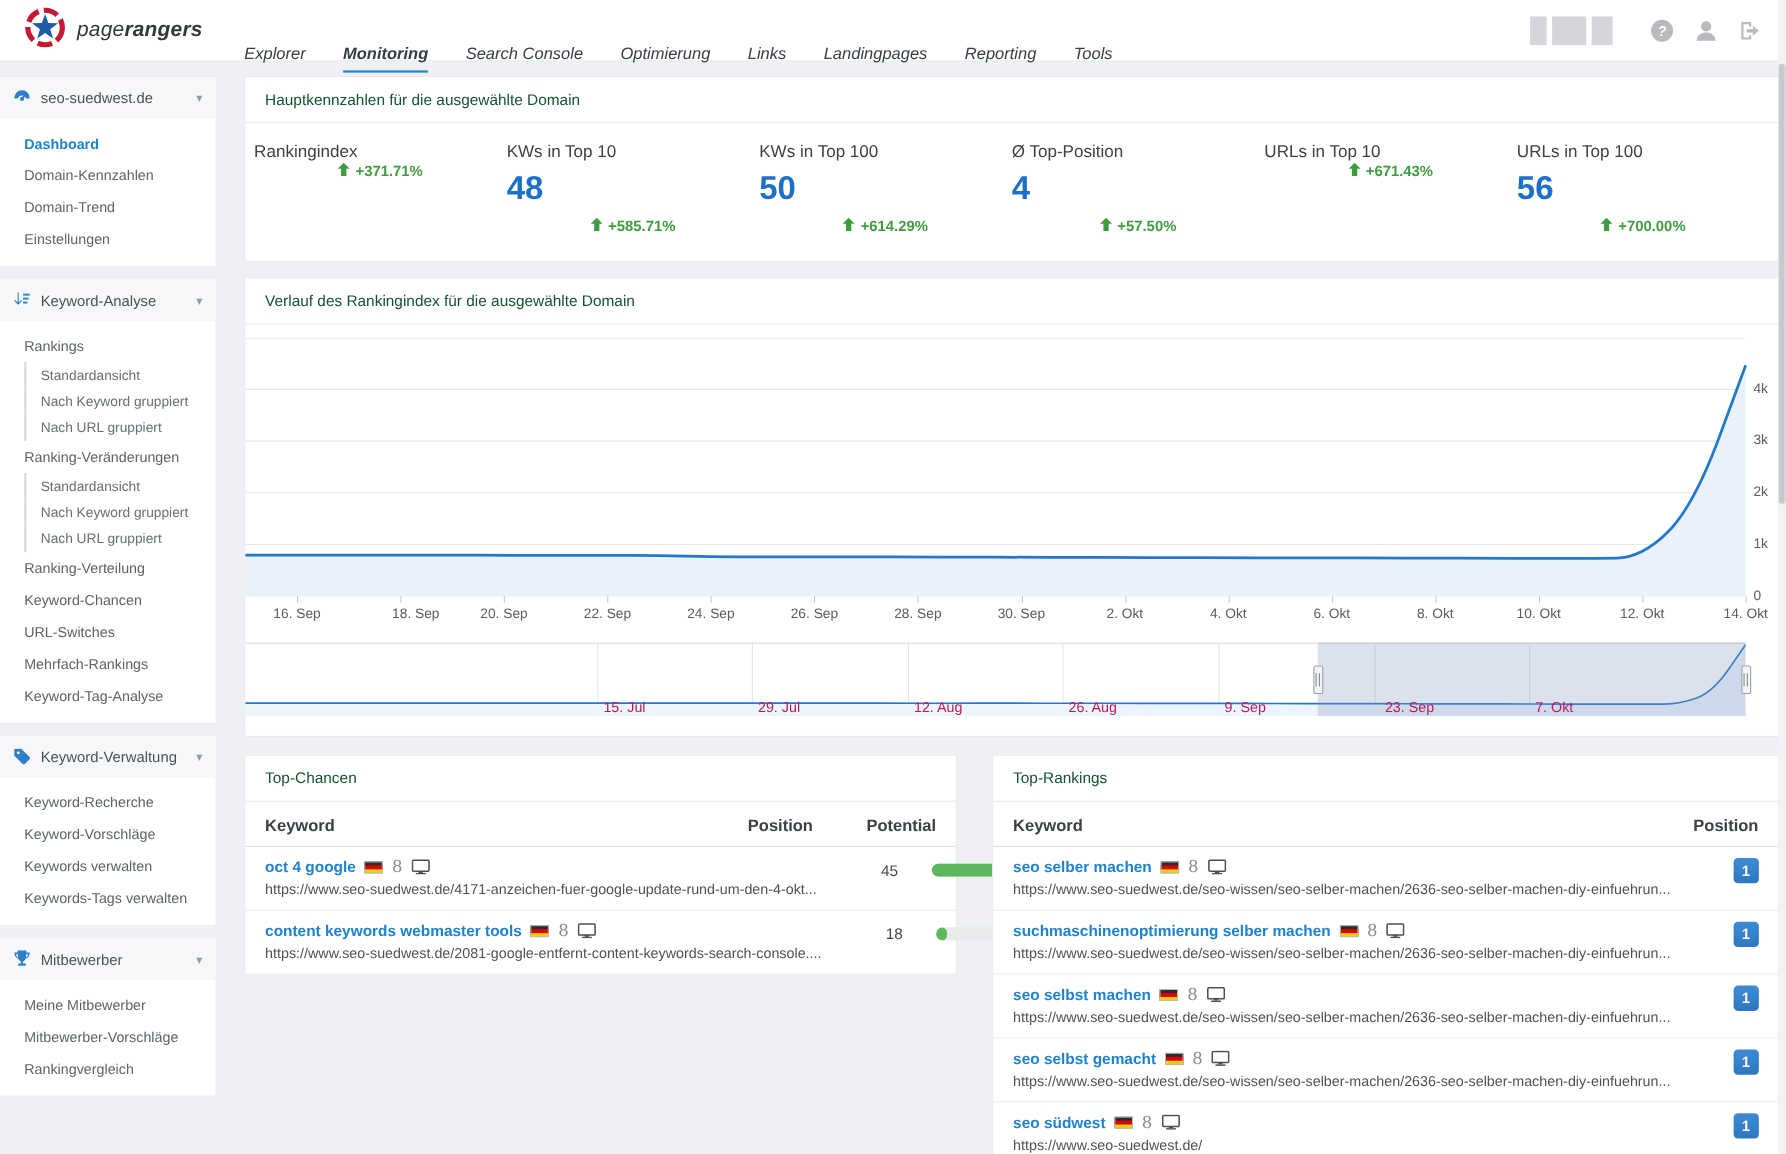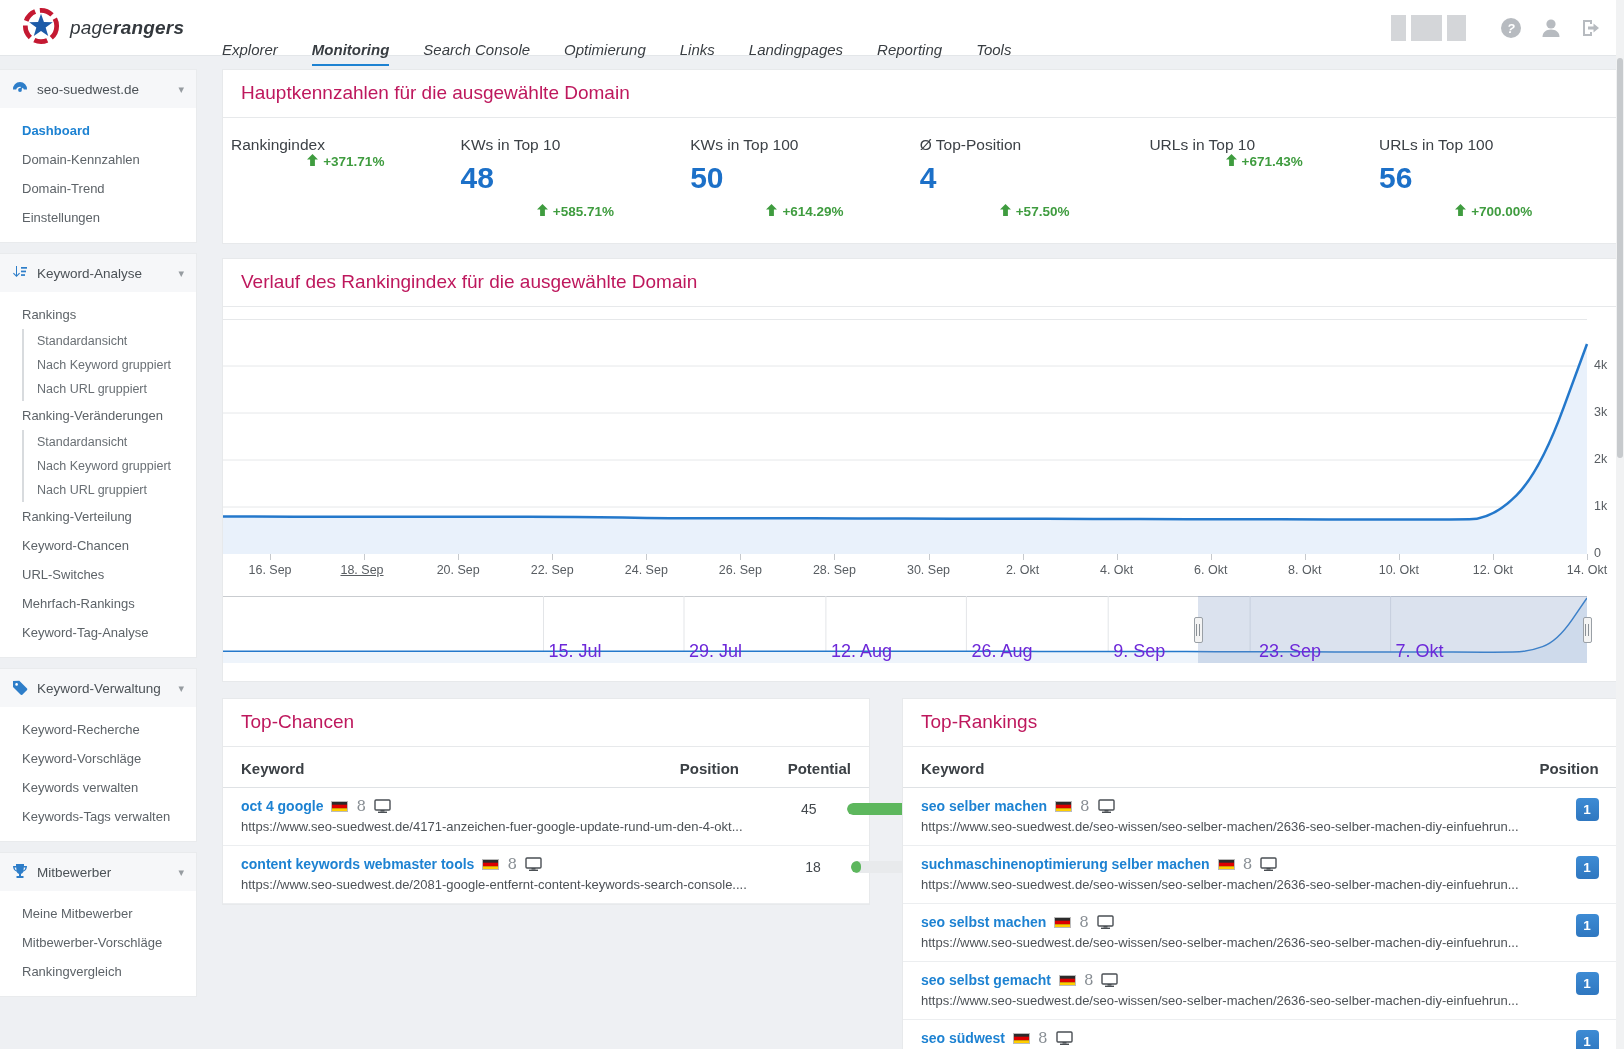--- a/index.html
+++ b/index.html
@@ -37,41 +37,41 @@
   .side-head .caret { margin-left:auto; color:#969ca1; font-size:11px; }
   .side-items { padding:8px 0 10px; }
   .side-item { padding:7px 10px 7px 22px; font-size:13px; color:#5d6368; cursor:pointer; }
   .side-item.active { color:#1d82d2; font-weight:700; }
   .side-item.group { cursor:default; }
   .side-item.sub { margin-left:22px; border-left:2px solid #d8dbde;
     padding:5px 8px 5px 13px; font-size:12.5px; color:#696f74; }
 
   
   .panel { background:#fff; border:1px solid #e7e9eb; }
-  .panel-title { padding:12px 18px 13px; font-size:19px; color:#be185d;
+  .panel-title { padding:12px 18px 13px; font-size:14px; color:#14532d;
     border-bottom:1px solid #e7e9eb; }
 
   
   .kpi-grid { display:grid; grid-template-columns:repeat(6,1fr); padding:18px 8px 24px; text-align:left; }
   .kpi-label { font-size:15.5px; color:#3c4146; }
   .kpi-value { font-size:30px; font-weight:700; color:#1c70c8; margin:7px 0 9px; }
   .kpi-change { font-size:13.5px; font-weight:700; color:#3f9c3f;
     display:flex; align-items:center; justify-content:center; gap:5px; }
 
   
   .chart-panel { margin-top:14px; }
   .chart-main { position:relative; height:235px; margin-top:12px; }
   .chart-main svg, .chart-nav svg { position:absolute; left:0; top:0; }
   .ylabel { position:absolute; font-size:12.5px; color:#585d62; }
   .chart-xaxis { position:relative; height:30px; }
   .xtick { position:absolute; top:0; width:1px; height:6px; background:#c6c9cd; }
   .xlabel { position:absolute; top:9px; transform:translateX(-50%);
     font-size:12.5px; color:#585d62; white-space:nowrap; }
   .chart-nav { position:relative; height:67px; margin:12px 0 18px; }
-  .nav-label { position:absolute; bottom:1px; font-size:18px; color:#6d28d9; z-index:4; white-space:nowrap; }
+  .nav-label { position:absolute; bottom:1px; font-size:13px; color:#be185d; z-index:4; white-space:nowrap; }
   .nav-selection { position:absolute; top:0; height:100%; background:rgba(125,150,195,.28); z-index:2; }
   .nav-handle { position:absolute; top:50%; transform:translateY(-50%); width:9px; height:26px;
     background:#f4f4f4; border:1px solid #9aa0a6; border-radius:2px; z-index:3; cursor:ew-resize;
     display:flex; align-items:center; justify-content:center; gap:2px; }
   .nav-handle i { display:block; width:1px; height:12px; background:#8a9096; }
 
   
   .bottom-row { display:flex; gap:32px; margin-top:16px; align-items:flex-start; }
   .tc-panel { width:648px; flex:none; }
   .tr-panel { flex:1; }
@@ -317,21 +317,21 @@
             <div class="ylabel" style="left: 1371px; top: 86px;">3k</div>
             <div class="ylabel" style="left: 1371px; top: 133px;">2k</div>
             <div class="ylabel" style="left: 1371px; top: 180px;">1k</div>
             <div class="ylabel" style="left: 1371px; top: 227px;">0</div>
           </div>
       </div>
       <div class="chart-xaxis">
           <div class="xtick" style="left: 47.0345px;"></div>
           <div class="xlabel" style="left: 47.0345px;">16. Sep</div>
           <div class="xtick" style="left: 141.103px;"></div>
-          <div class="xlabel" style="left: 139px; text-decoration: underline;">18. Sep</div>
+          <div class="xlabel" style="left: 155px;">18. Sep</div>
           <div class="xtick" style="left: 235.172px;"></div>
           <div class="xlabel" style="left: 235.172px;">20. Sep</div>
           <div class="xtick" style="left: 329.241px;"></div>
           <div class="xlabel" style="left: 329.241px;">22. Sep</div>
           <div class="xtick" style="left: 423.31px;"></div>
           <div class="xlabel" style="left: 423.31px;">24. Sep</div>
           <div class="xtick" style="left: 517.379px;"></div>
           <div class="xlabel" style="left: 517.379px;">26. Sep</div>
           <div class="xtick" style="left: 611.448px;"></div>
           <div class="xlabel" style="left: 611.448px;">28. Sep</div>

